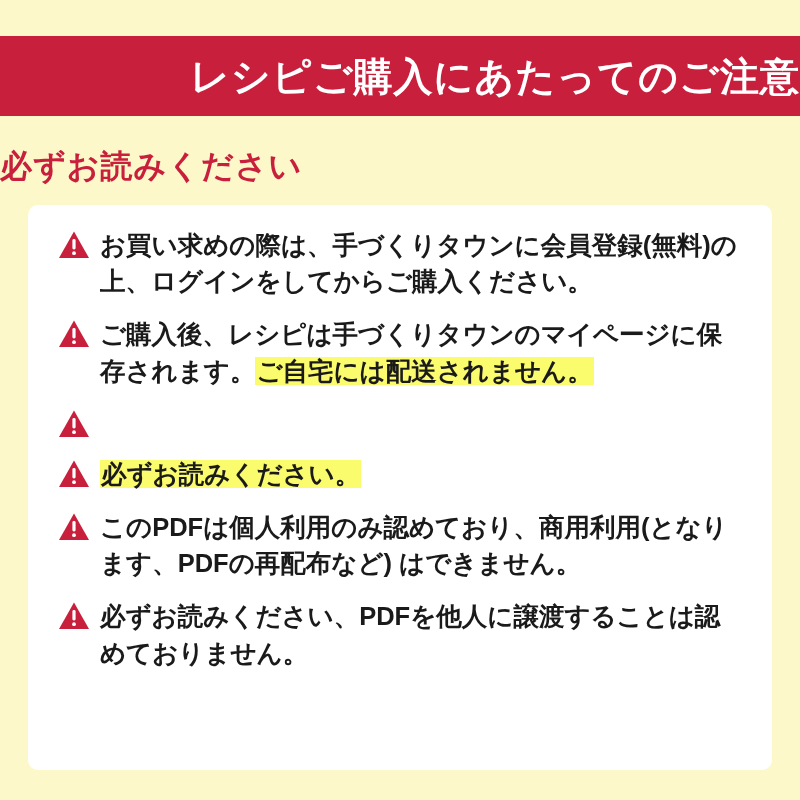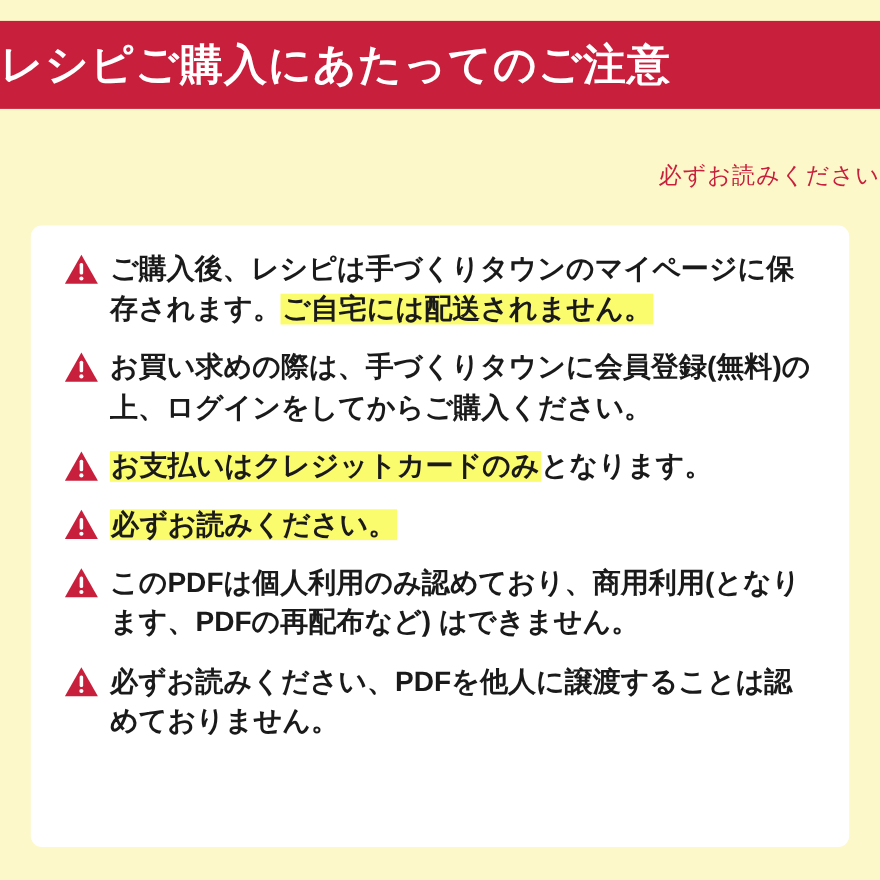--- a/index.html
+++ b/index.html
@@ -15,46 +15,46 @@
   }
   .page {
     position: relative;
     width: 800px;
     height: 800px;
     background: #fdf8c9;
     box-sizing: border-box;
   }
   .header-band {
     position: absolute;
-    top: 19px;
+    top: 36px;
     left: 0;
     width: 800px;
     height: 80px;
     background: #c8203c;
     display: flex;
     align-items: center;
-    justify-content: flex-start;
+    justify-content: flex-end;
   }
   .header-title {
     color: #ffffff;
     font-size: 39px;
     font-weight: bold;
     letter-spacing: 1px;
     line-height: 1;
     white-space: nowrap;
   }
   .subtitle {
     position: absolute;
     top: 145px;
     left: 0;
     width: 800px;
-    text-align: right;
+    text-align: left;
     color: #c8203c;
-    font-size: 21px;
-    font-weight: normal;
+    font-size: 32px;
+    font-weight: bold;
     letter-spacing: 1px;
   }
   .card {
     position: absolute;
     top: 205px;
     left: 28px;
     width: 744px;
     height: 565px;
     background: #ffffff;
     border-radius: 10px;
@@ -105,41 +105,40 @@
   <div class="card">
     <div class="note-list" id="note-list">
         <div class="note">
           <span class="warn-icon">
             <svg width="32" height="30" viewBox="0 0 32 30" xmlns="http://www.w3.org/2000/svg">
               <path d="M16 1.5 L31 28 L1 28 Z" fill="#c8203c"></path>
               <rect x="14.4" y="9" width="3.2" height="10.5" rx="1.4" fill="#ffffff"></rect>
               <circle cx="16" cy="23.2" r="1.9" fill="#ffffff"></circle>
             </svg>
           </span>
+          <div class="note-text"><span>お買い求めの際は、手づくりタウンに会員登録(無料)の上、ログインをしてからご購入ください。</span></div>
+        </div>
+        <div class="note">
+          <span class="warn-icon">
+            <svg width="32" height="30" viewBox="0 0 32 30" xmlns="http://www.w3.org/2000/svg">
+              <path d="M16 1.5 L31 28 L1 28 Z" fill="#c8203c"></path>
+              <rect x="14.4" y="9" width="3.2" height="10.5" rx="1.4" fill="#ffffff"></rect>
+              <circle cx="16" cy="23.2" r="1.9" fill="#ffffff"></circle>
+            </svg>
+          </span>
           <div class="note-text"><span>ご購入後、レシピは手づくりタウンのマイページに保存されます。</span><span class="hl">ご自宅には配送されません。</span></div>
         </div>
         <div class="note">
           <span class="warn-icon">
             <svg width="32" height="30" viewBox="0 0 32 30" xmlns="http://www.w3.org/2000/svg">
               <path d="M16 1.5 L31 28 L1 28 Z" fill="#c8203c"></path>
               <rect x="14.4" y="9" width="3.2" height="10.5" rx="1.4" fill="#ffffff"></rect>
               <circle cx="16" cy="23.2" r="1.9" fill="#ffffff"></circle>
             </svg>
           </span>
-          <div class="note-text"><span>お買い求めの際は、手づくりタウンに会員登録(無料)の上、ログインをしてからご購入ください。</span></div>
-        </div>
-        <div class="note">
-          <span class="warn-icon">
-            <svg width="32" height="30" viewBox="0 0 32 30" xmlns="http://www.w3.org/2000/svg">
-              <path d="M16 1.5 L31 28 L1 28 Z" fill="#c8203c"></path>
-              <rect x="14.4" y="9" width="3.2" height="10.5" rx="1.4" fill="#ffffff"></rect>
-              <circle cx="16" cy="23.2" r="1.9" fill="#ffffff"></circle>
-            </svg>
-          </span>
-          <div class="note-text"><span class="hl">お支払いはクレジットカードのみ</span><span>となります。</span></div>
         </div>
         <div class="note">
           <span class="warn-icon">
             <svg width="32" height="30" viewBox="0 0 32 30" xmlns="http://www.w3.org/2000/svg">
               <path d="M16 1.5 L31 28 L1 28 Z" fill="#c8203c"></path>
               <rect x="14.4" y="9" width="3.2" height="10.5" rx="1.4" fill="#ffffff"></rect>
               <circle cx="16" cy="23.2" r="1.9" fill="#ffffff"></circle>
             </svg>
           </span>
           <div class="note-text"><span class="hl">必ずお読みください。</span></div>

